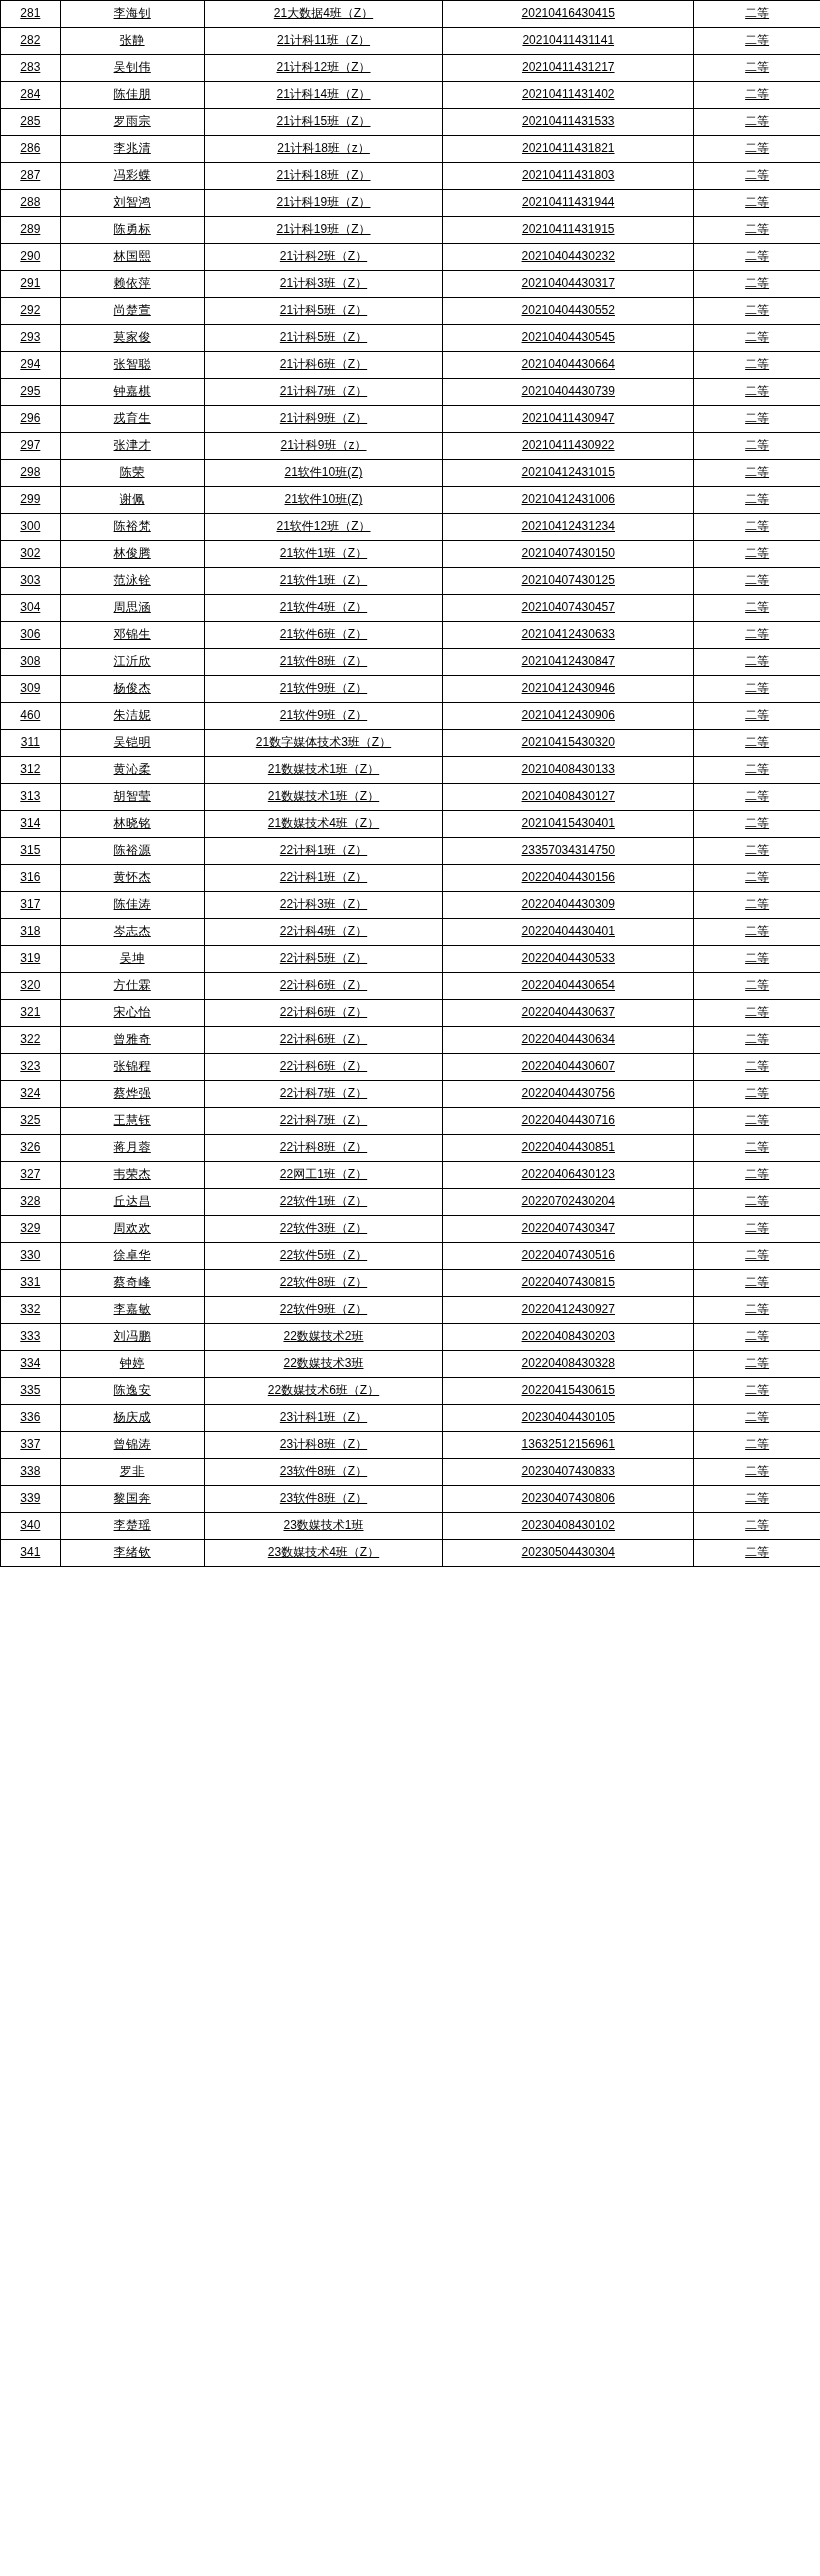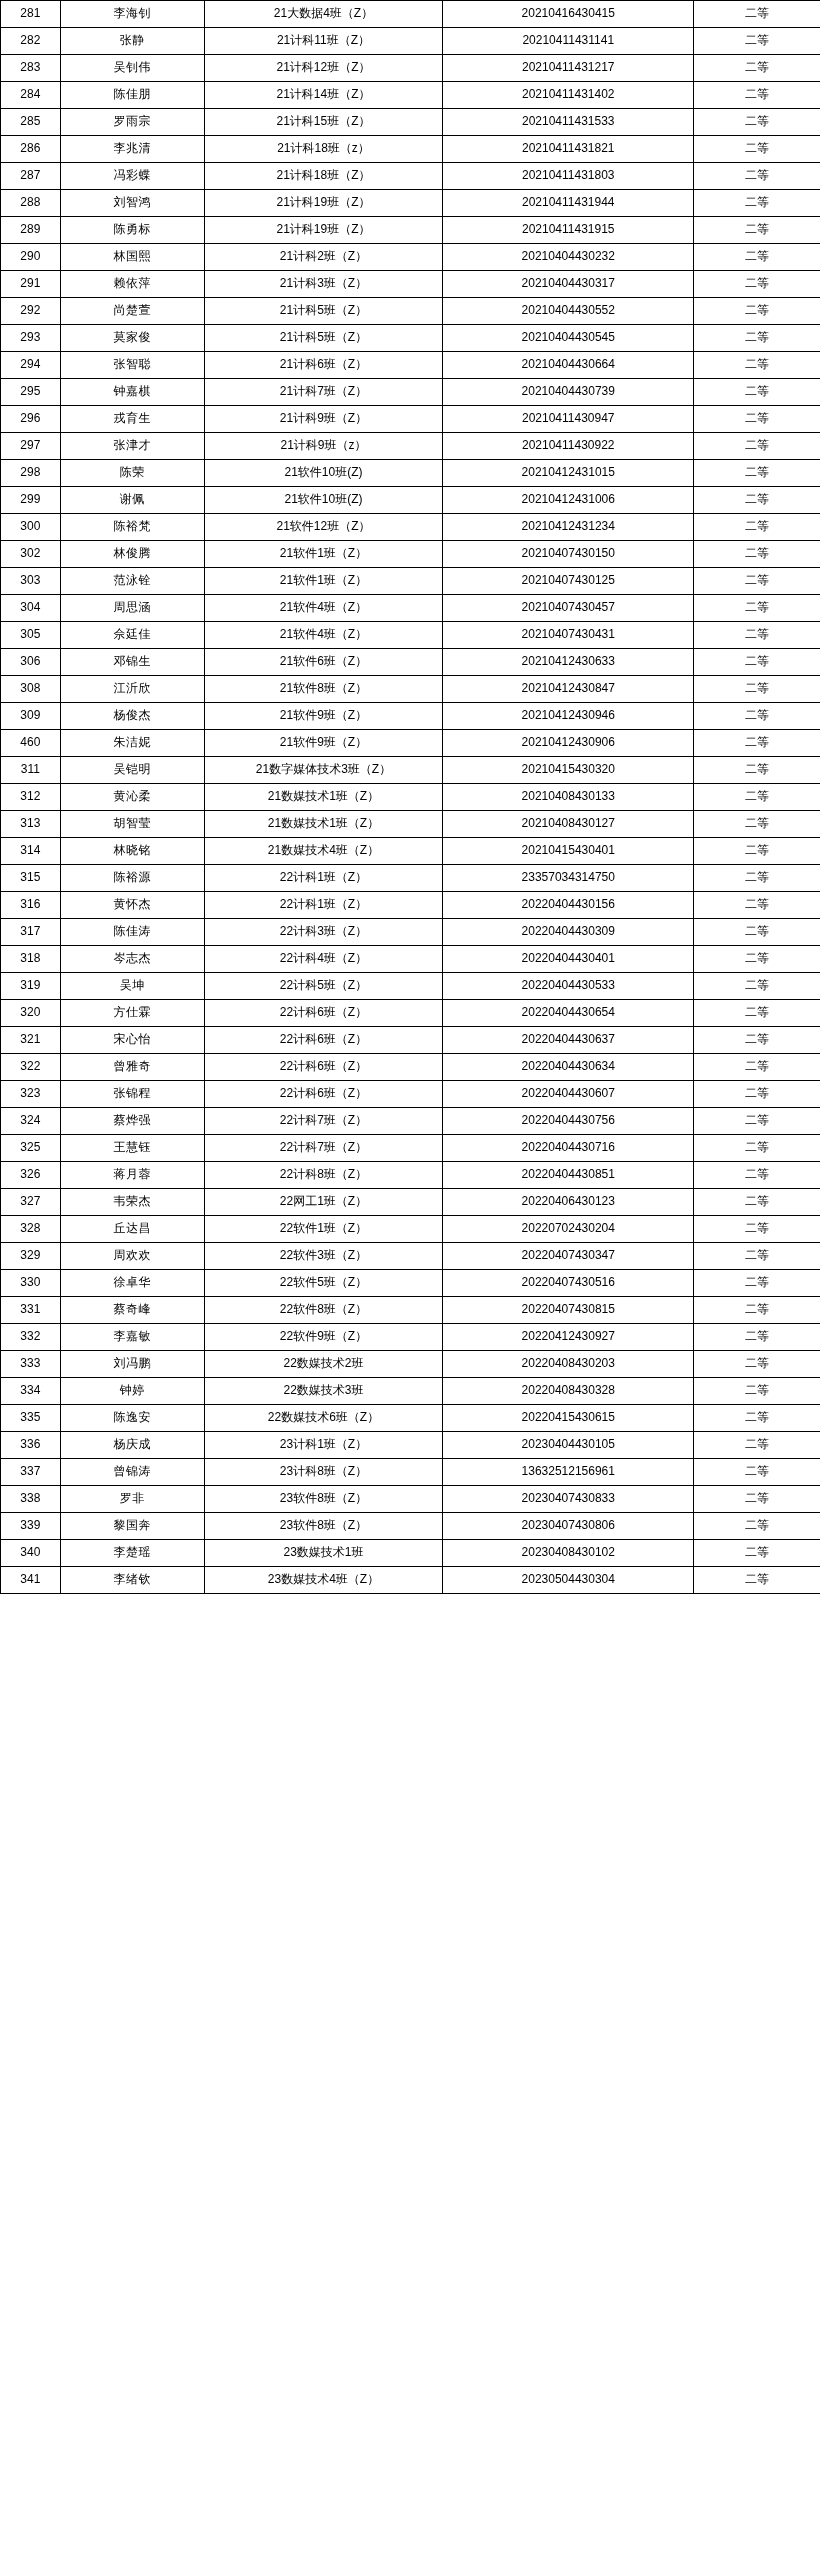--- a/index.html
+++ b/index.html
@@ -14,20 +14,21 @@
   .table-wrap {
     width: 821px;
     box-sizing: border-box;
     padding: 0;
   }
   table.award-table {
     border-collapse: collapse;
     table-layout: fixed;
     width: 821px;
     margin: 0;
+    text-decoration: underline;
   }
   table.award-table td {
     border: 0.8px solid #000000;
     height: 26px;
     line-height: 1.1;
     text-align: center;
     vertical-align: middle;
     font-size: 12px;
     color: #000000;
     padding: 0 1.6px;
@@ -213,27 +214,20 @@
           <td class="cell-award">二等</td>
         </tr>
         <tr>
           <td class="cell-index">304</td>
           <td class="cell-name">周思涵</td>
           <td class="cell-class">21软件4班（Z）</td>
           <td class="cell-id">20210407430457</td>
           <td class="cell-award">二等</td>
         </tr>
         <tr>
-          <td class="cell-index">305</td>
-          <td class="cell-name">佘廷佳</td>
-          <td class="cell-class">21软件4班（Z）</td>
-          <td class="cell-id">20210407430431</td>
-          <td class="cell-award">二等</td>
-        </tr>
-        <tr>
           <td class="cell-index">306</td>
           <td class="cell-name">邓锦生</td>
           <td class="cell-class">21软件6班（Z）</td>
           <td class="cell-id">20210412430633</td>
           <td class="cell-award">二等</td>
         </tr>
         <tr>
           <td class="cell-index">308</td>
           <td class="cell-name">江沂欣</td>
           <td class="cell-class">21软件8班（Z）</td>

